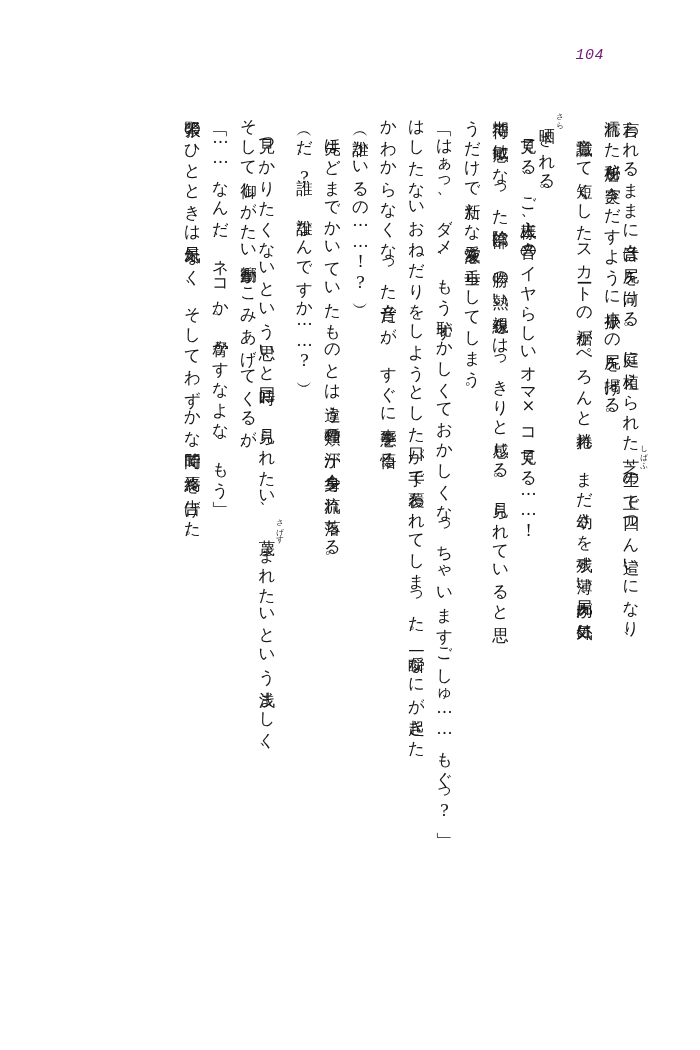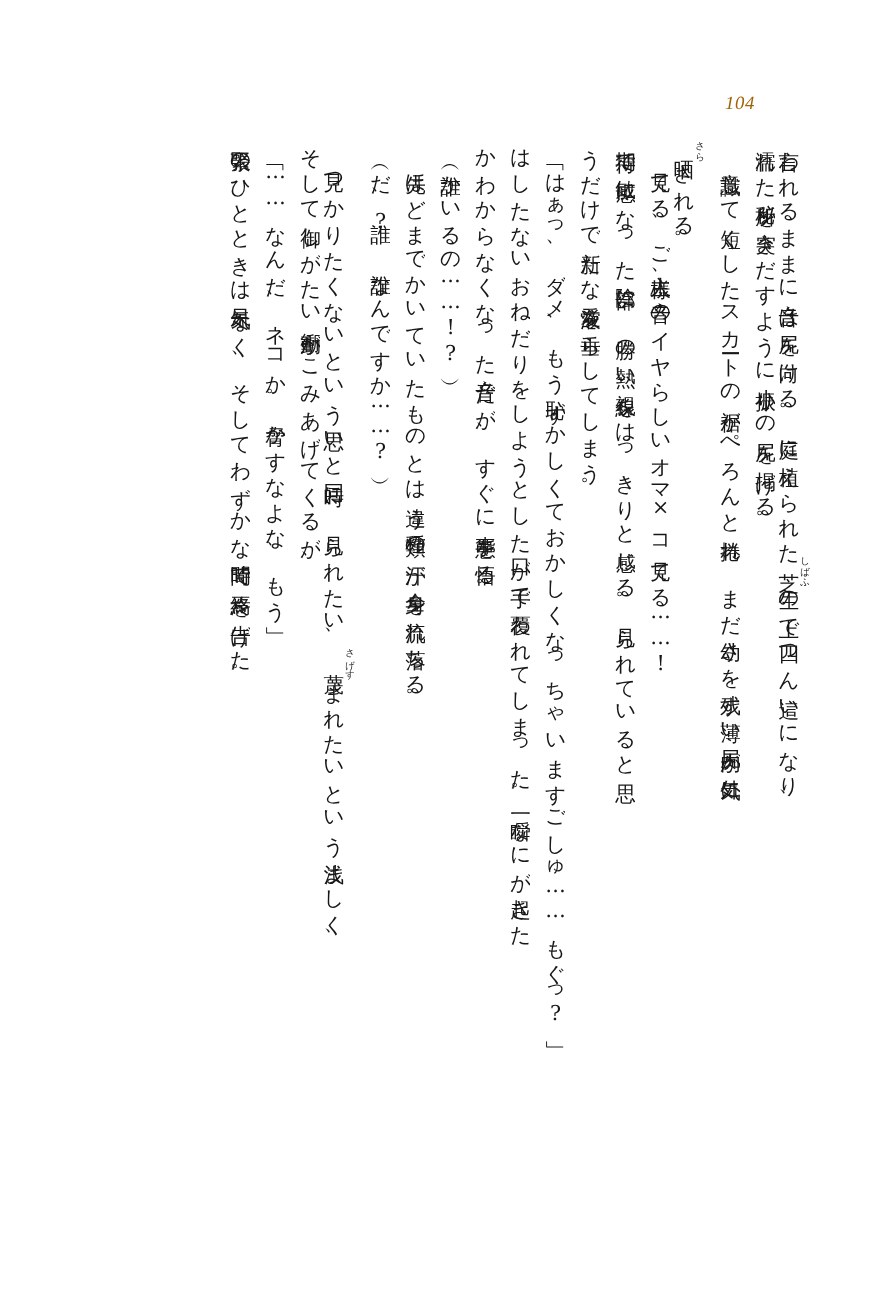--- a/index.html
+++ b/index.html
@@ -16,26 +16,26 @@
     overflow: hidden;
   }
   .page {
     width: 700px;
     height: 1050px;
     position: relative;
     background: #ffffff;
   }
   .page-number {
     position: absolute;
-    top: 75px;
+    top: 47px;
     right: 96px;
     font-size: 15px;
     font-style: italic;
-    font-family: Liberation Serif, serif;
-    color: #a16207;
+    font-family: Liberation Mono, monospace;
+    color: #701a75;
     letter-spacing: 0.5px;
   }
   .text-block {
     position: absolute;
     top: 108px;
     left: 52px;
     right: 52px;
     height: 810px;
     display: flex;
     flex-direction: row-reverse;

